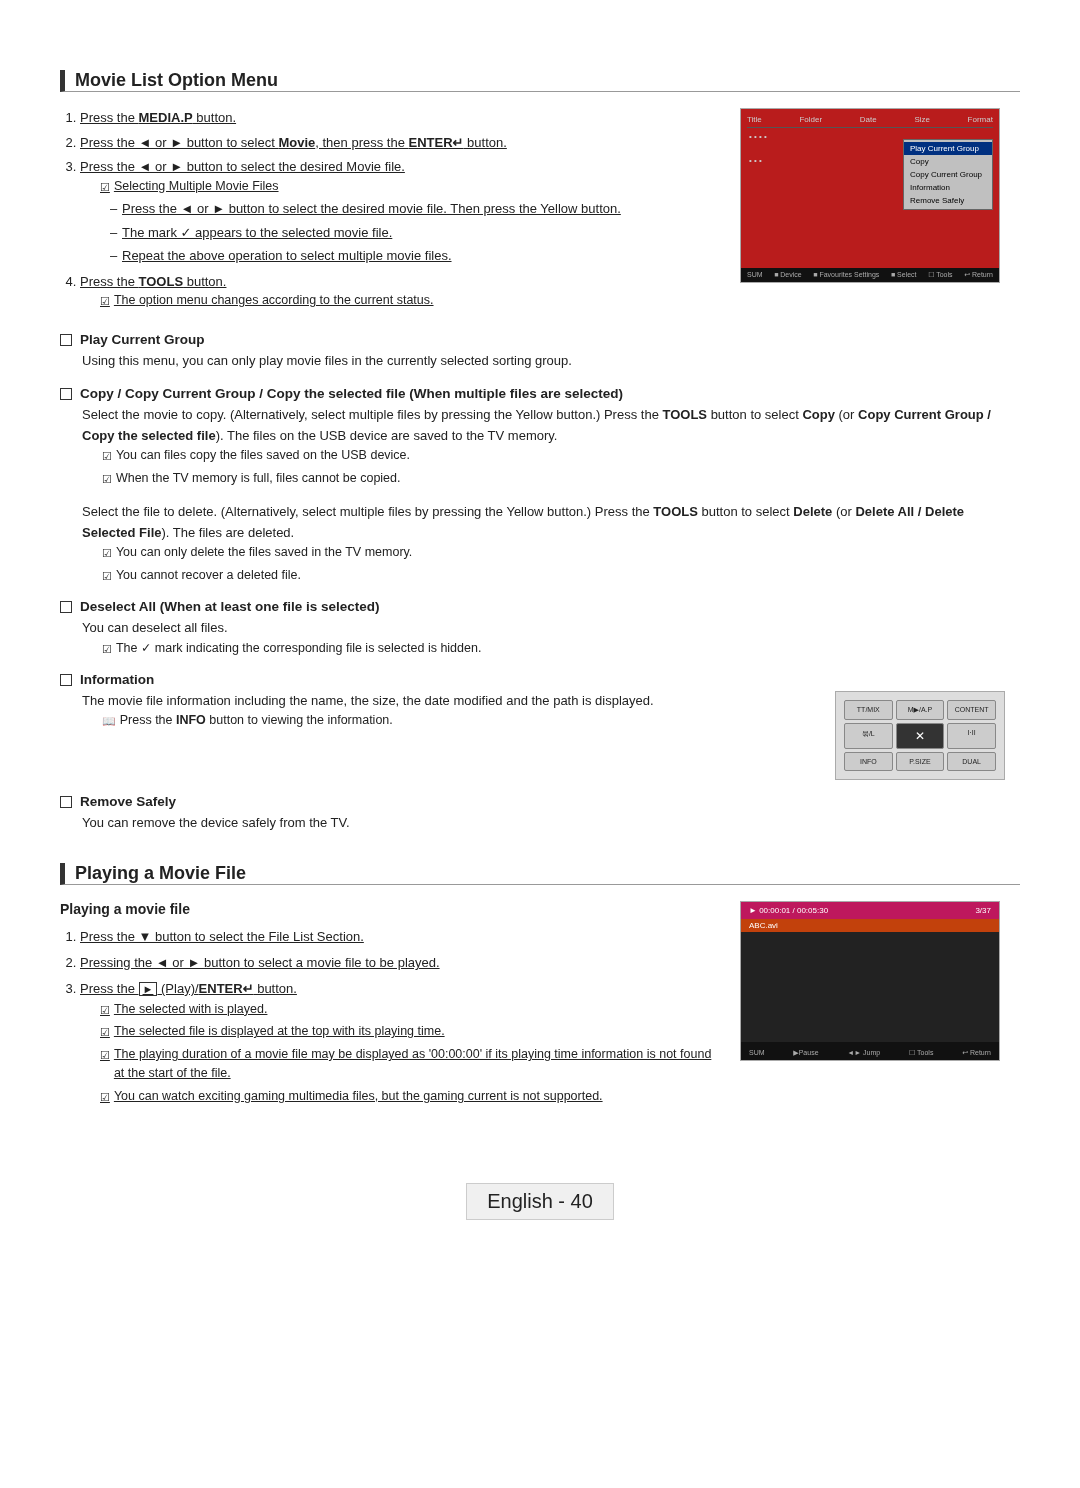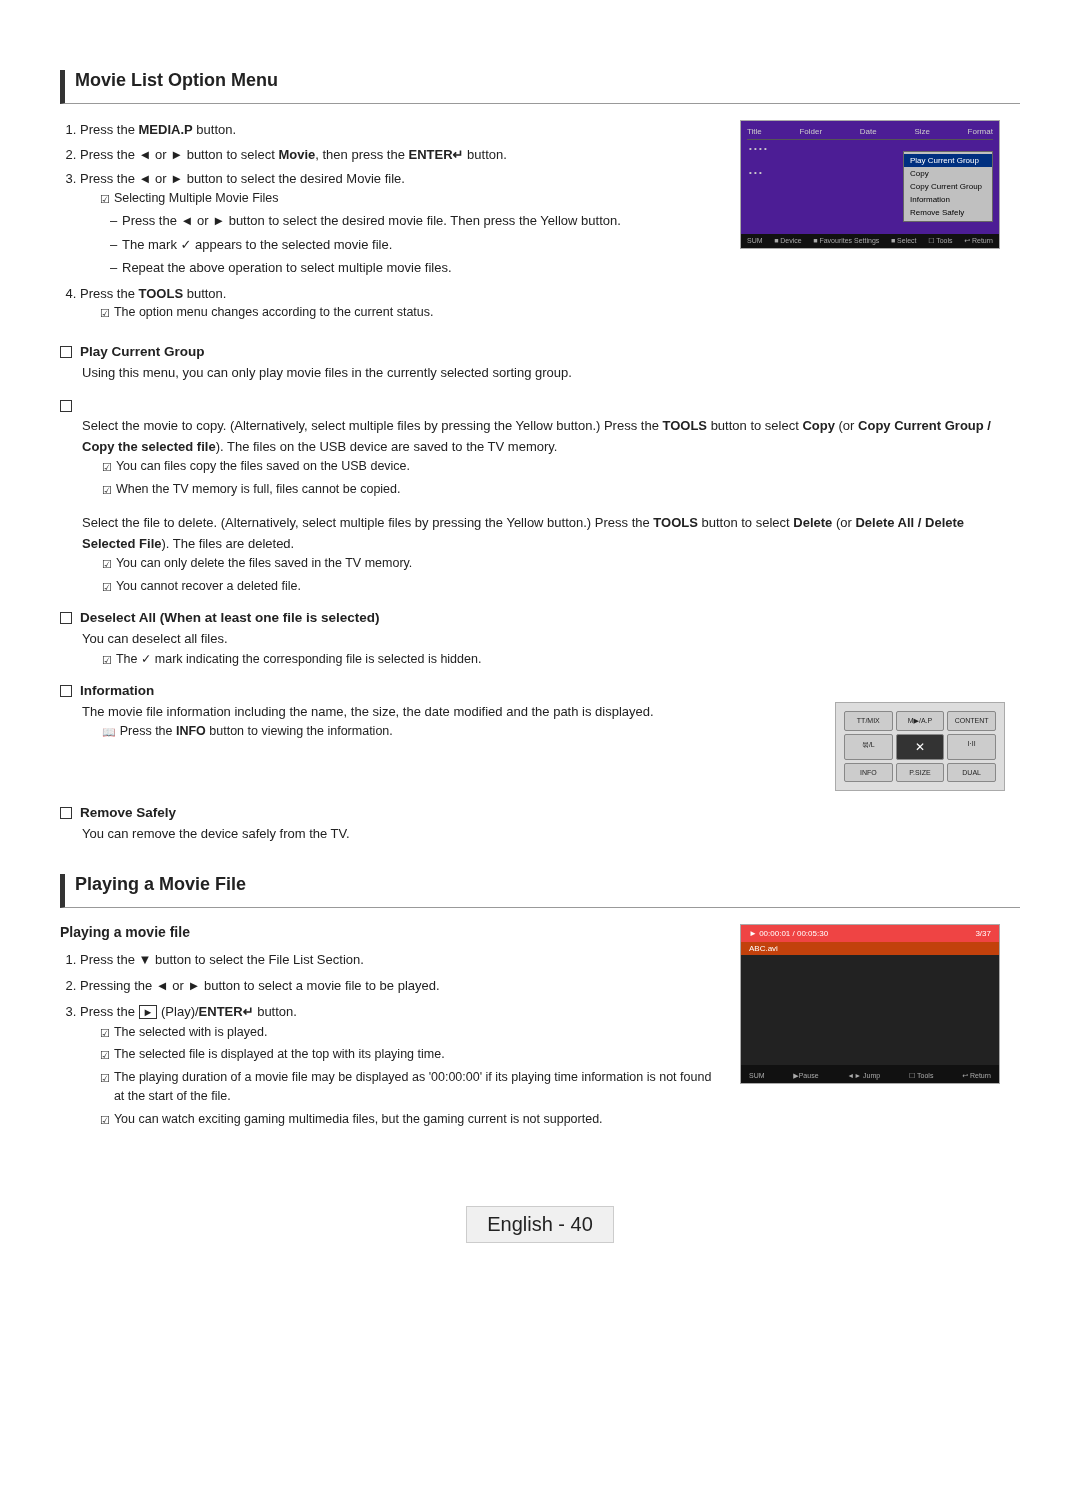--- a/index.html
+++ b/index.html
@@ -12,21 +12,21 @@
       min-height: 1488px;
       padding: 40px 60px 40px 60px;
     }
 
     .section-title {
       font-size: 18px;
       font-weight: bold;
       border-left: 5px solid #333;
       padding-left: 10px;
       border-bottom: 1px solid #999;
-      padding-bottom: 12px;
+      padding-bottom: 0;
       margin-bottom: 16px;
       margin-top: 30px;
     }
 
     .content-area {
       display: flex;
       gap: 20px;
       margin-bottom: 10px;
     }
 
@@ -35,20 +35,21 @@
     }
 
     .side-image {
       width: 280px;
       flex-shrink: 0;
     }
 
     ol {
       margin-left: 20px;
       margin-bottom: 8px;
+      text-decoration: underline;
     }
 
     ol li {
       margin-bottom: 5px;
       line-height: 1.5;
     }
 
     ul {
       margin-left: 30px;
       margin-bottom: 6px;
@@ -117,26 +118,26 @@
       margin-left: 22px;
       font-size: 13px;
       line-height: 1.6;
     }
 
     .bold { font-weight: bold; }
 
     
     .screen-mockup {
       border: 1px solid #aaa;
-      background: #4c1d95;
+      background: #b91c1c;
       color: #fff;
       font-size: 9px;
       padding: 6px;
       width: 260px;
-      height: 129px;
+      height: 175px;
       position: relative;
       overflow: hidden;
     }
 
     .screen-mockup .screen-header {
       display: flex;
       justify-content: space-between;
       border-bottom: 1px solid #555;
       padding-bottom: 3px;
       margin-bottom: 3px;
@@ -194,21 +195,21 @@
       background: #111;
       color: #fff;
       font-size: 8px;
       width: 260px;
       height: 160px;
       position: relative;
       overflow: hidden;
     }
 
     .play-screen .play-header {
-      background: #ef4444;
+      background: #be185d;
       padding: 4px 8px;
       display: flex;
       justify-content: space-between;
       font-size: 8px;
       color: #fff;
     }
 
     .play-screen .play-area {
       background: #222;
       height: 110px;
@@ -352,20 +353,21 @@
       <span class="bold">Play Current Group</span>
     </div>
     <div class="subsection-body">
       Using this menu, you can only play movie files in the currently selected sorting group.
     </div>
   </div>
 
   <div class="subsection">
     <div class="subsection-title">
       <span class="checkbox-icon"></span>
+      <span class="bold">Copy / Copy Current Group / Copy the selected file (When multiple files are selected)</span>
     </div>
     <div class="subsection-body">
       Select the movie to copy. (Alternatively, select multiple files by pressing the Yellow button.) Press the <span class="bold">TOOLS</span> button to select
       <span class="bold">Copy</span> (or <span class="bold">Copy Current Group / Copy the selected file</span>). The files on the USB device are saved to the TV memory.
       <div class="note">
         <span class="note-icon">☑</span>
         <span>You can files copy the files saved on the USB device.</span>
       </div>
       <div class="note">
         <span class="note-icon">☑</span>

